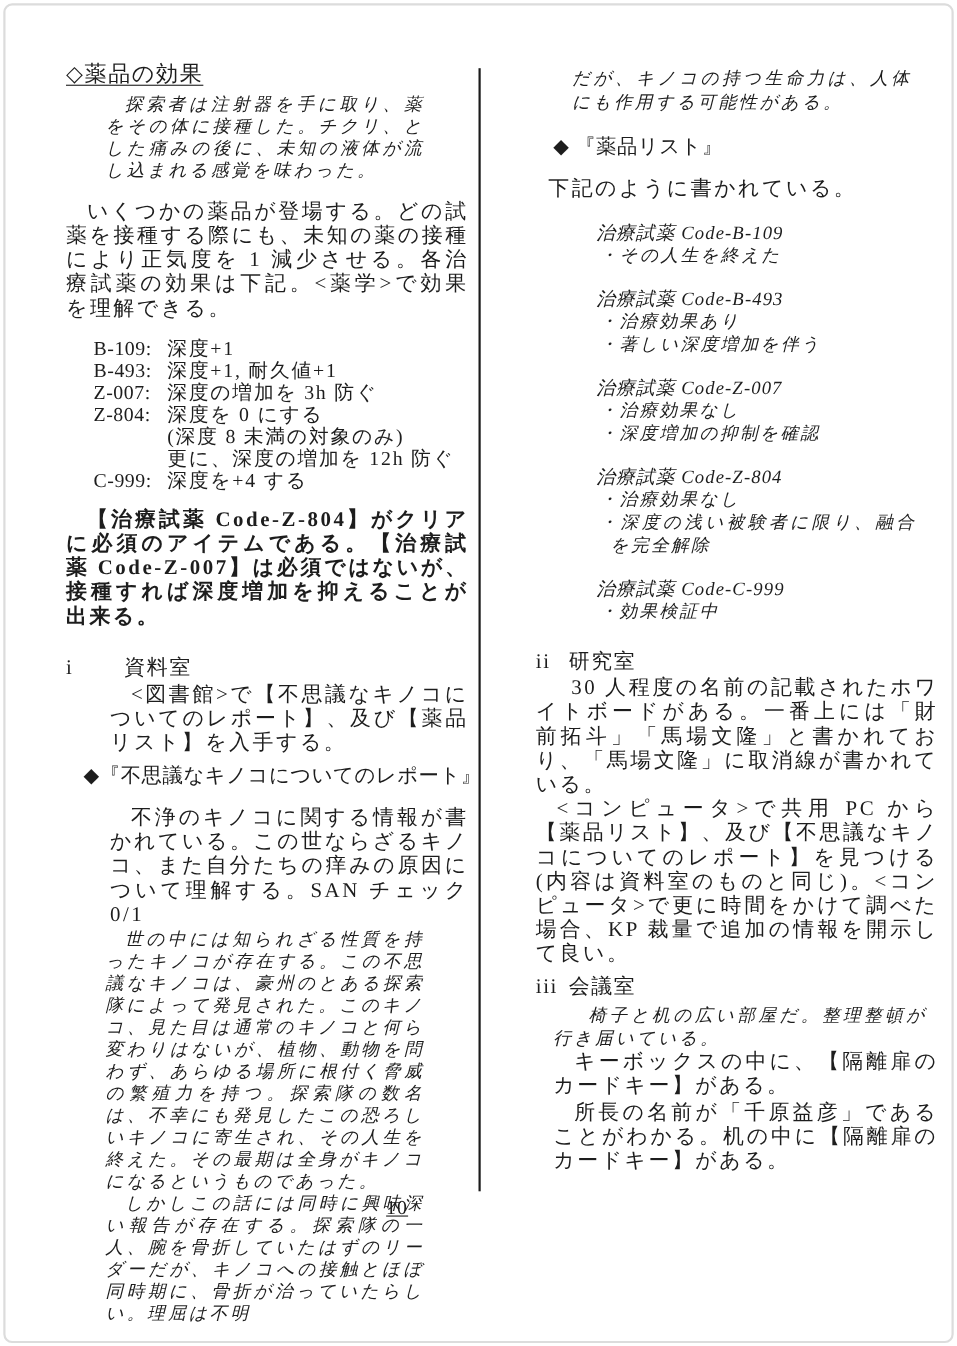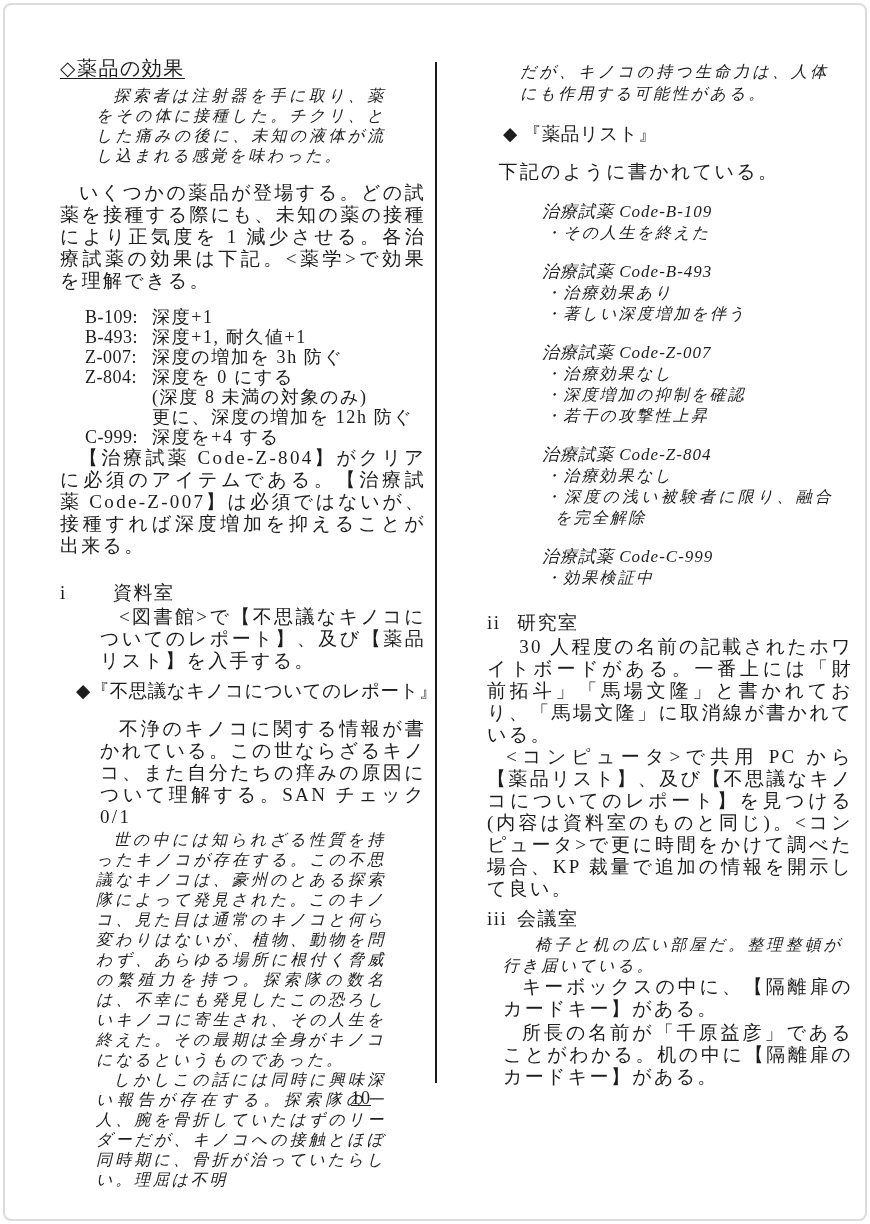--- a/index.html
+++ b/index.html
@@ -23,21 +23,21 @@
   .readaloud{font-style:italic;font-size:16px;line-height:20px;letter-spacing:2.8px;text-align:justify;margin:0;}
   .ra-left{margin-left:36px;margin-right:40px;}
   .ra-top{margin-top:6px;}
   .ra-indent{text-indent:1.1em;}
 
   .mt-intro{margin-top:16px;}
   .drug-list{margin-top:15px;margin-left:25px;}
   .drug-row{display:flex;font-size:18px;line-height:20px;}
   .drug-code{flex:0 0 67px;letter-spacing:0.5px;}
   .drug-text{flex:1;letter-spacing:1.6px;}
-  .mt-note{}
+  .mt-note{margin-top:15px;font-weight:bold;}
 
   .room-head{display:flex;margin:0;font-size:19px;line-height:22px;letter-spacing:1.5px;font-weight:normal;}
   .room-num-left{flex:0 0 53px;}
   .room-num-right{flex:0 0 30px;}
   .room-head-i{margin-top:25px;}
   .room-body{margin-top:2px;}
   .sub-left{margin-left:40px;}
 
   .item-head{margin:16px;font-weight:normal;font-size:18.5px;line-height:22px;letter-spacing:0.5px;white-space:nowrap;}
   .item-head-report{margin-top:8px;}
@@ -141,21 +141,20 @@
     </div>
     <div class="med-group">
       <p class="med-title">治療試薬 Code-B-493</p>
       <p class="med-note">・治療効果あり</p>
       <p class="med-note">・著しい深度増加を伴う</p>
     </div>
     <div class="med-group">
       <p class="med-title">治療試薬 Code-Z-007</p>
       <p class="med-note">・治療効果なし</p>
       <p class="med-note">・深度増加の抑制を確認</p>
-      <p class="med-note">・若干の攻撃性上昇</p>
     </div>
     <div class="med-group">
       <p class="med-title">治療試薬 Code-Z-804</p>
       <p class="med-note">・治療効果なし</p>
       <p class="med-note">・深度の浅い被験者に限り、融合を完全解除</p>
     </div>
     <div class="med-group">
       <p class="med-title">治療試薬 Code-C-999</p>
       <p class="med-note">・効果検証中</p>
     </div>

